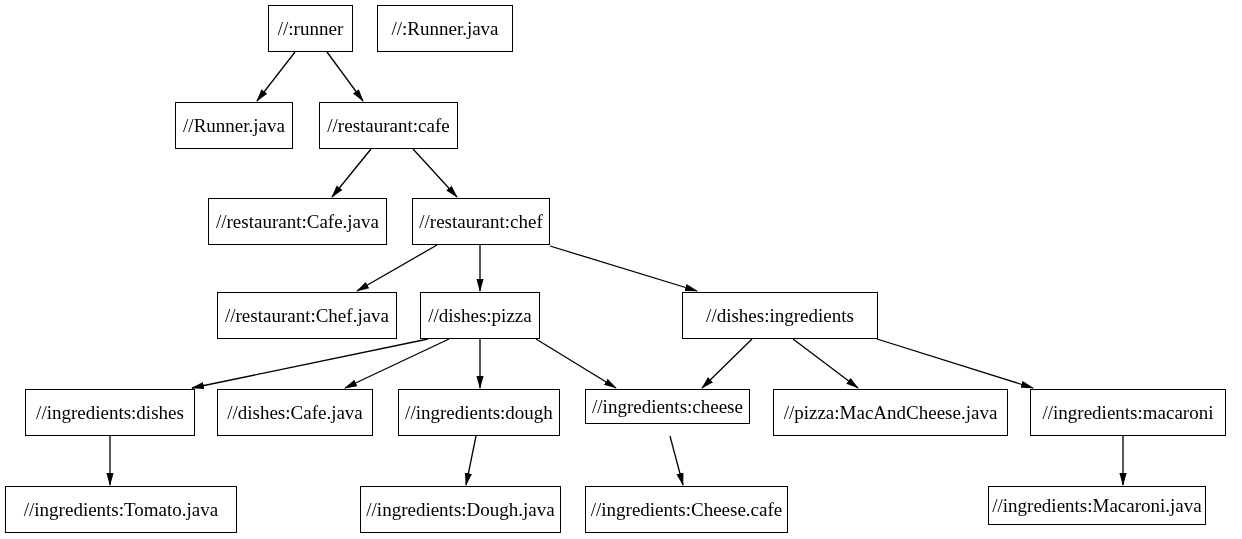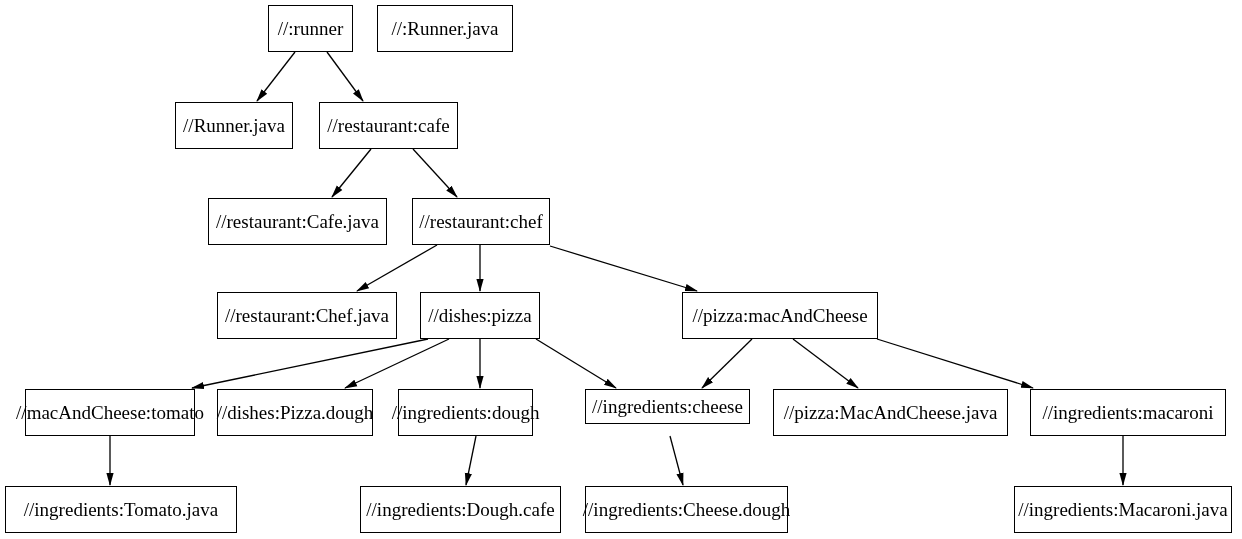--- a/index.html
+++ b/index.html
@@ -89,46 +89,46 @@
   <div class="node" style="left:217px;  top:292px; width:180px; height:47px">
     <span>//restaurant:Chef.java</span>
   </div>
   <div class="node" style="left:412px;  top:198px; width:138px; height:47px">
     <span>//restaurant:chef</span>
   </div>
   <div class="node" style="left:420px;  top:292px; width:120px; height:47px">
     <span>//dishes:pizza</span>
   </div>
   <div class="node" style="left:682px;  top:292px; width:196px; height:47px">
-    <span>//pizza:macAndCheese</span>
+    <span>//dishes:ingredients</span>
   </div>
   <div class="node" style="left:25px;   top:389px; width:170px; height:47px">
-    <span>//macAndCheese:tomato</span>
+    <span>//ingredients:dishes</span>
   </div>
   <div class="node" style="left:217px;  top:389px; width:156px; height:47px">
-    <span>//dishes:Pizza.dough</span>
+    <span>//dishes:Cafe.java</span>
   </div>
-  <div class="node" style="left:398px;  top:389px; width:135px; height:47px">
+  <div class="node" style="left:398px;  top:389px; width:162px; height:47px">
     <span>//ingredients:dough</span>
   </div>
   <div class="node" style="left:585px;  top:389px; width:165px; height:35px">
     <span>//ingredients:cheese</span>
   </div>
   <div class="node" style="left:773px;  top:389px; width:235px; height:47px">
     <span>//pizza:MacAndCheese.java</span>
   </div>
   <div class="node" style="left:1030px; top:389px; width:196px; height:47px">
     <span>//ingredients:macaroni</span>
   </div>
   <div class="node" style="left:5px;    top:486px; width:232px; height:47px">
     <span>//ingredients:Tomato.java</span>
   </div>
   <div class="node" style="left:360px;  top:486px; width:201px; height:47px">
-    <span>//ingredients:Dough.cafe</span>
+    <span>//ingredients:Dough.java</span>
   </div>
   <div class="node" style="left:585px;  top:486px; width:203px; height:47px">
-    <span>//ingredients:Cheese.dough</span>
+    <span>//ingredients:Cheese.cafe</span>
   </div>
-  <div class="node" style="left:1014px; top:486px; width:218px; height:47px">
+  <div class="node" style="left:988px; top:486px; width:218px; height:39px">
     <span>//ingredients:Macaroni.java</span>
   </div>
 
 </div>
 
 </body></html>

